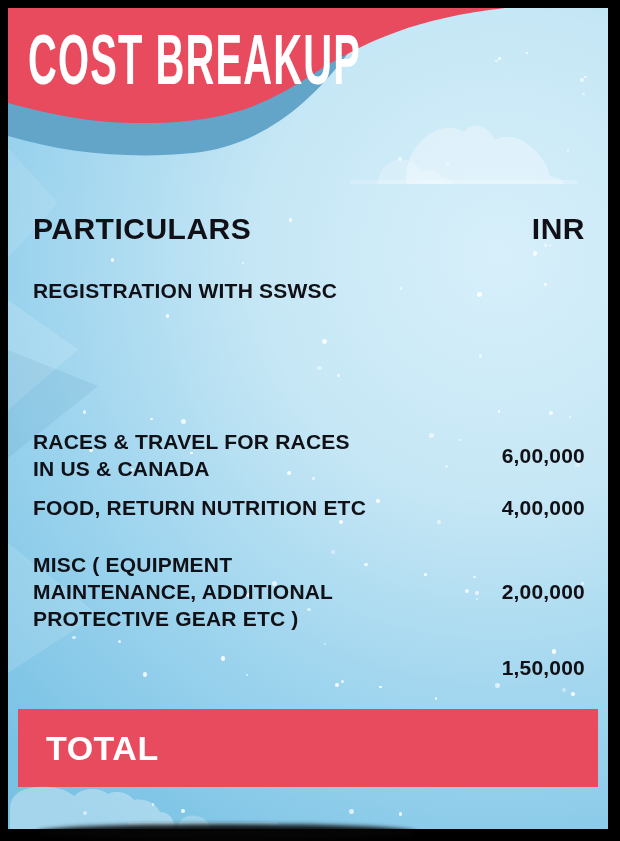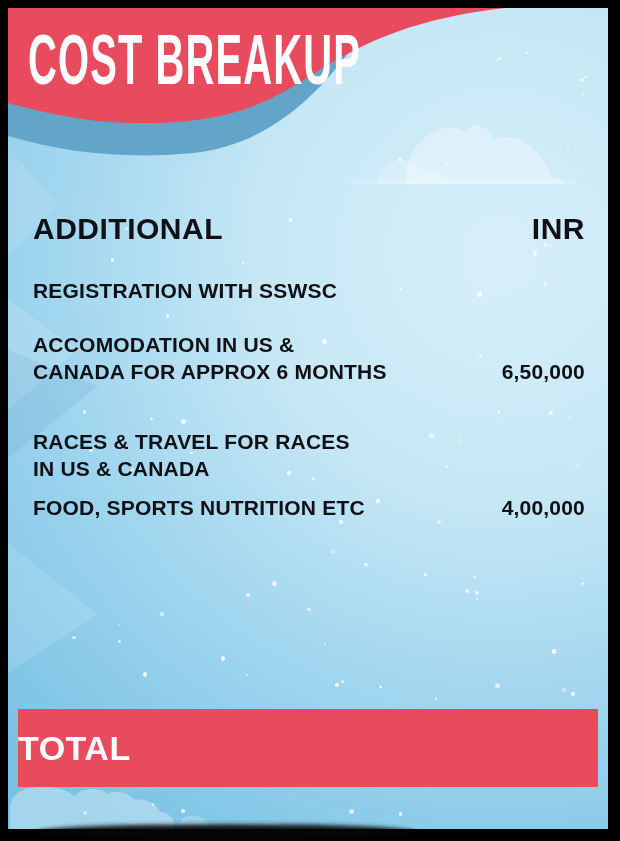--- a/index.html
+++ b/index.html
@@ -38,32 +38,32 @@
     letter-spacing:2px;transform:scaleX(.57);transform-origin:left top;
     white-space:nowrap;
   }
   .thead{
     position:absolute;left:25px;right:23px;top:204px;
     display:flex;justify-content:space-between;align-items:flex-start;
     color:var(--ink);font-weight:bold;font-size:30px;line-height:34px;letter-spacing:.5px;
   }
   .row{
     position:absolute;left:25px;right:23px;
-    display:flex;justify-content:space-between;align-items:flex-end;
+    display:flex;justify-content:space-between;align-items:center;
     color:var(--ink);font-weight:bold;font-size:21px;line-height:27px;letter-spacing:.2px;
   }
   .row .lbl{white-space:pre-line;max-width:400px;}
   .row .amt{margin-left:auto;text-align:right;}
   .r1{top:269px;} .r2{top:323px;} .r3{top:420px;}
   .r4{top:486px;} .r5{top:543px;} .r6{top:646px;}
   .total-bar{
     position:absolute;left:10px;top:701px;width:580px;height:78px;
     background:var(--pink);
     display:flex;align-items:center;justify-content:space-between;
-    padding:0 22px 0 0;box-sizing:border-box;color:var(--white);
+    padding:0 22px 0 28px;box-sizing:border-box;color:var(--white);
   }
   .total-label{font-size:34px;font-weight:bold;letter-spacing:.5px;}
   .total-amount{font-size:39px;font-weight:bold;letter-spacing:.5px;}
   .snow-dot{position:absolute;background:#fff;border-radius:50%;pointer-events:none;}
 </style>
 </head>
 <body>
 
 <div class="poster">
 
@@ -163,41 +163,44 @@
       <div class="snow-dot" style="left: 356.2px; top: 554.7px; width: 3.4px; height: 3.4px; opacity: 0.81;"></div>
       <div class="snow-dot" style="left: 152.2px; top: 604.4px; width: 3.7px; height: 3.7px; opacity: 0.66;"></div>
       <div class="snow-dot" style="left: 238.1px; top: 665.9px; width: 2.4px; height: 2.4px; opacity: 0.72;"></div>
       <div class="snow-dot" style="left: 323px; top: 542.3px; width: 4px; height: 4px; opacity: 0.45;"></div>
       <div class="snow-dot" style="left: 421.4px; top: 425.4px; width: 4.2px; height: 4.2px; opacity: 0.58;"></div>
       <div class="snow-dot" style="left: 572.1px; top: 69.9px; width: 4.4px; height: 4.4px; opacity: 0.66;"></div>
       <div class="snow-dot" style="left: 142.4px; top: 409.8px; width: 2.7px; height: 2.7px; opacity: 0.9;"></div>
     </div>
 
   <div class="thead">
-    <span>ADDITIONAL</span>
+    <span>PARTICULARS</span>
     <span>INR</span>
   </div>
 
   <div class="row r1">
     <span class="lbl">REGISTRATION WITH SSWSC</span>
-  </div>
-  <div class="row r2">
-    <span class="lbl">ACCOMODATION IN US &amp;
-CANADA FOR APPROX 6 MONTHS</span>
-    <span class="amt">6,50,000</span>
   </div>
   <div class="row r3">
     <span class="lbl">RACES &amp; TRAVEL FOR RACES
 IN US &amp; CANADA</span>
+    <span class="amt">6,00,000</span>
   </div>
   <div class="row r4">
-    <span class="lbl">FOOD, SPORTS NUTRITION ETC</span>
+    <span class="lbl">FOOD, RETURN NUTRITION ETC</span>
     <span class="amt">4,00,000</span>
   </div>
+  <div class="row r5">
+    <span class="lbl">MISC ( EQUIPMENT
+MAINTENANCE, ADDITIONAL
+PROTECTIVE GEAR ETC )</span>
+    <span class="amt">2,00,000</span>
+  </div>
   <div class="row r6">
+    <span class="amt">1,50,000</span>
   </div>
 
   <div class="total-bar">
     <span class="total-label">TOTAL</span>
   </div>
 
   <svg class="cloud-svg" style="left:0px;top:770px;" width="280" height="51" viewBox="0 0 280 51">
     <rect x="120" y="44" width="150" height="4" rx="2" fill="rgba(255,255,255,0.20)"></rect>
     <path fill="rgba(255,255,255,0.32)" d="M2,51 L2,30 C2,20 10,12 22,10 C38,7 56,9 66,18 C74,10 90,8 100,16
       C108,12 120,14 126,22 C138,20 148,26 152,34 C160,34 166,40 166,48 L166,51 Z"></path>

